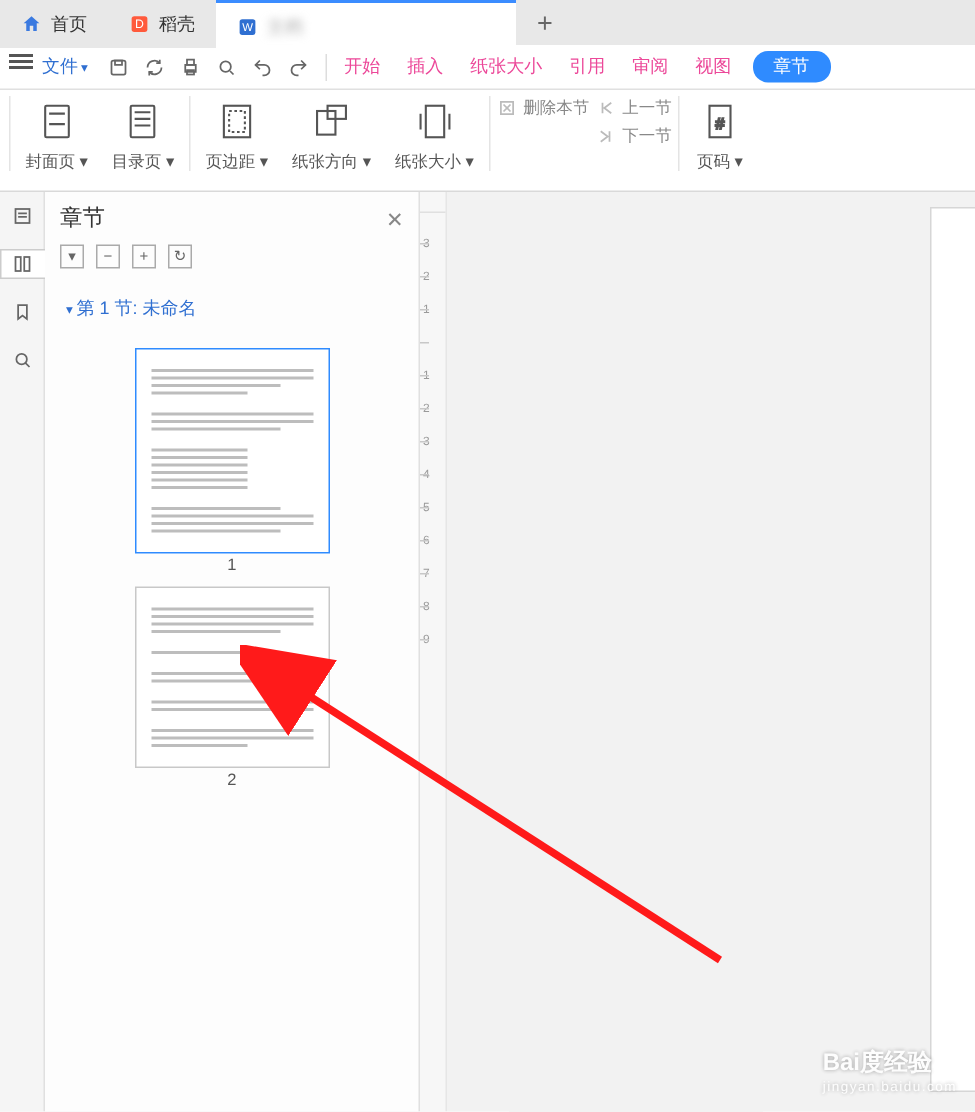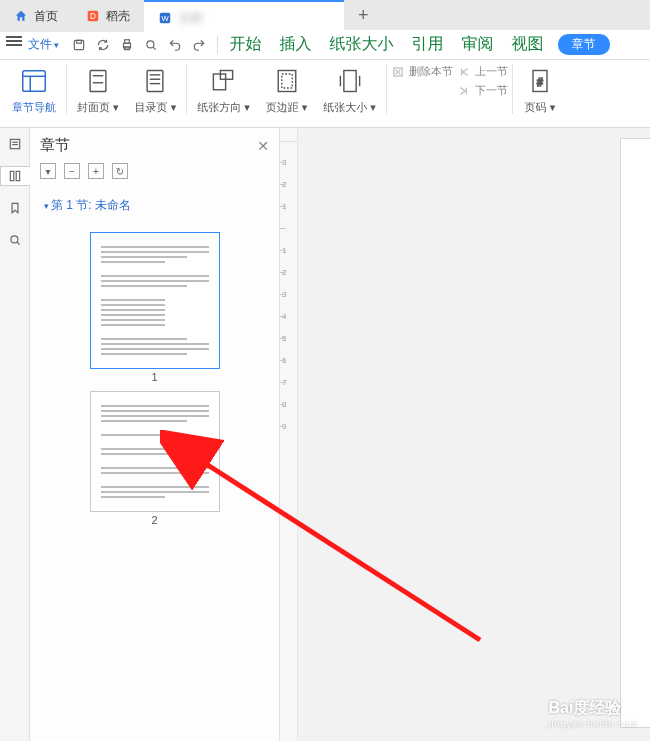--- a/index.html
+++ b/index.html
@@ -18,21 +18,21 @@
   
   .menubar { display:flex; align-items:center; height:30px; background:#fff; border-bottom:1px solid #e0e0e0; padding:0 6px; gap:4px; }
   .menu-left { display:flex; align-items:flex-start; gap:6px; }
   .hamburger { width:16px; display:flex; flex-direction:column; gap:2px; cursor:pointer;}
   .hamburger span{ height:2px; background:#555; }
   .file-btn { color:#2f6fd1; font-size:12px; cursor:pointer; display:flex; align-items:center; gap:2px; }
   .file-btn::after { content:"▾"; font-size:9px; color:#2f6fd1;}
   .qat { display:flex; gap:8px; margin-left:8px; }
   .qat .qi { width:16px; height:16px; color:#666; cursor:pointer; display:flex; align-items:center; justify-content:center; }
   .sep { width:1px; height:18px; background:#ddd; margin:0 6px; }
-  .menus { display:flex; gap:14px; font-size:16px; color:#15803d; }
+  .menus { display:flex; gap:14px; font-size:12px; color:#ec4899; }
   .menus span { cursor:pointer; padding:4px 2px; }
   .chapter-pill { margin-left:8px; background:#2f8bff; color:#fff; font-size:12px; padding:2px 14px; border-radius:10px; cursor:pointer;}
 
   
   .ribbon { display:flex; align-items:flex-start; background:#fff; height:68px; border-bottom:1px solid #d9d9d9; padding:4px 6px 0 6px; gap:4px; }
   .rgrp { display:flex; flex-direction:column; align-items:center; gap:2px; padding:0 6px; cursor:pointer;}
   .rgrp .ri { width:28px; height:28px; display:flex; align-items:center; justify-content:center; color:#555; }
   .rgrp .ri.big { width:34px; height:34px; }
   .rgrp .lbl { font-size:11px; color:#555; white-space:nowrap; }
   .rgrp.selected .ri svg { stroke:#2f6fd1; }
@@ -172,30 +172,20 @@
     <span>插入</span>
     <span>纸张大小</span>
     <span>引用</span>
     <span>审阅</span>
     <span>视图</span>
   </div>
   <div class="chapter-pill">章节</div>
 </div>
 
 <div class="ribbon">
-  <div class="rgrp selected">
-    <div class="ri big">
-      <svg viewBox="0 0 32 32" width="30" height="30" fill="none" stroke="#2f6fd1" stroke-width="1.6">
-          <rect x="4" y="5" width="24" height="22" rx="2"></rect>
-          <line x1="4" y1="11" x2="28" y2="11"></line>
-          <line x1="12" y1="11" x2="12" y2="27"></line>
-        </svg>
-    </div>
-    <div class="lbl">章节导航</div>
-  </div>
   <div class="vsep"></div>
   <div class="rgrp">
     <div class="ri big">
         <svg viewBox="0 0 32 32" width="28" height="28" fill="none" stroke="#555" stroke-width="1.6">
           <rect x="7" y="4" width="18" height="24" rx="1"></rect>
           <line x1="10" y1="10" x2="22" y2="10"></line>
           <line x1="10" y1="18" x2="22" y2="18"></line>
         </svg>
       </div>
     <div class="lbl"><span>封面页</span> ▾</div>
@@ -208,34 +198,34 @@
           <line x1="10" y1="14" x2="22" y2="14"></line>
           <line x1="10" y1="19" x2="22" y2="19"></line>
         </svg>
       </div>
     <div class="lbl"><span>目录页</span> ▾</div>
   </div>
   <div class="vsep"></div>
   <div class="rgrp">
     <div class="ri big">
         <svg viewBox="0 0 32 32" width="28" height="28" fill="none" stroke="#555" stroke-width="1.6">
+          <rect x="6" y="4" width="20" height="24"></rect>
+          <rect x="10" y="8" width="12" height="16" stroke-dasharray="2 2"></rect>
+        </svg>
+      </div>
+    <div class="lbl"><span>页边距</span> ▾</div>
+  </div>
+  <div class="rgrp">
+    <div class="ri big">
+        <svg viewBox="0 0 32 32" width="28" height="28" fill="none" stroke="#555" stroke-width="1.6">
           <rect x="5" y="8" width="14" height="18"></rect>
           <rect x="13" y="4" width="14" height="10"></rect>
         </svg>
       </div>
     <div class="lbl"><span>纸张方向</span> ▾</div>
-  </div>
-  <div class="rgrp">
-    <div class="ri big">
-        <svg viewBox="0 0 32 32" width="28" height="28" fill="none" stroke="#555" stroke-width="1.6">
-          <rect x="6" y="4" width="20" height="24"></rect>
-          <rect x="10" y="8" width="12" height="16" stroke-dasharray="2 2"></rect>
-        </svg>
-      </div>
-    <div class="lbl"><span>页边距</span> ▾</div>
   </div>
   <div class="rgrp">
     <div class="ri big">
         <svg viewBox="0 0 32 32" width="28" height="28" fill="none" stroke="#555" stroke-width="1.6">
           <rect x="9" y="4" width="14" height="24"></rect>
           <path d="M5 10v12M27 10v12"></path>
         </svg>
       </div>
     <div class="lbl"><span>纸张大小</span> ▾</div>
   </div>

